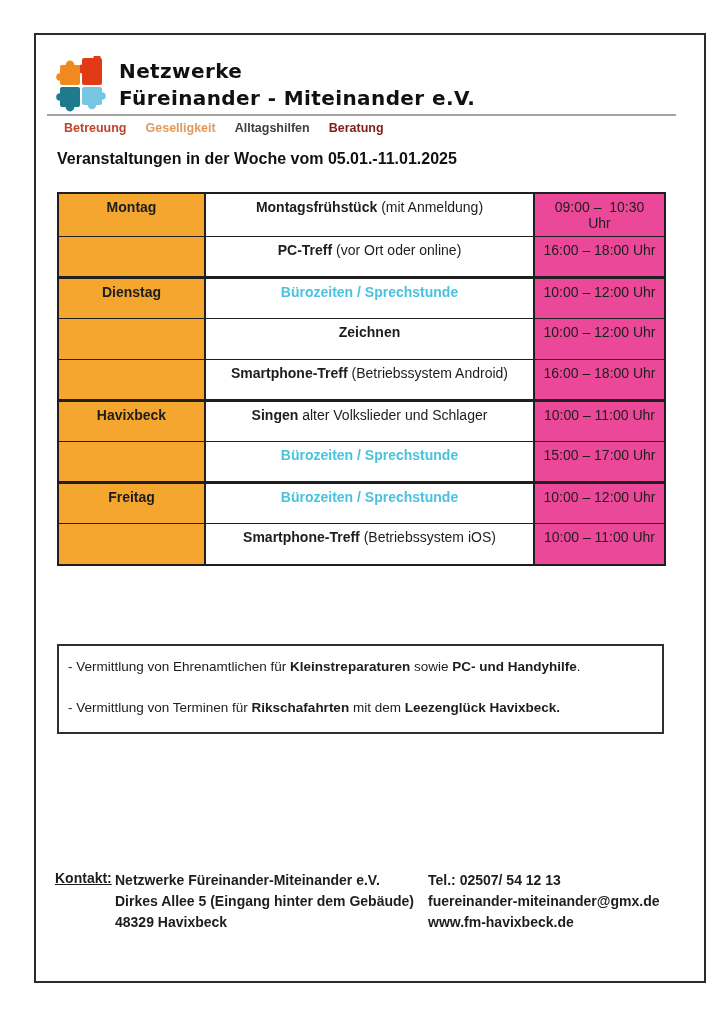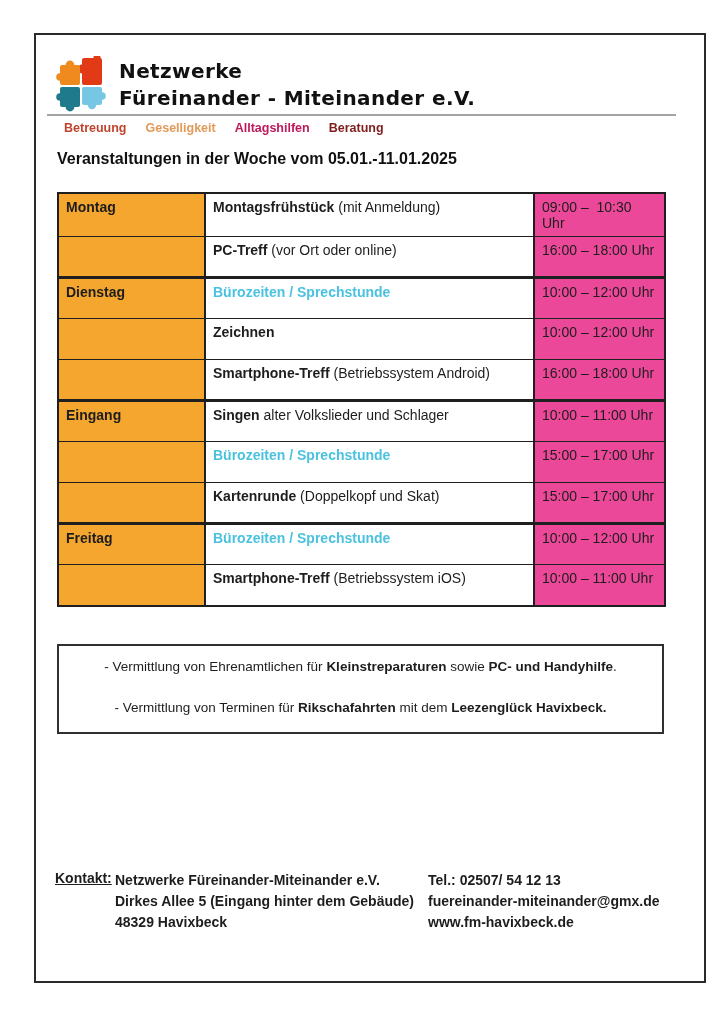--- a/index.html
+++ b/index.html
@@ -20,51 +20,51 @@
     font-weight:bold; font-size:20px; line-height:27px; letter-spacing:0.4px;
     font-family:"DejaVu Sans", sans-serif; color:#111;
   }
   .rule { position:absolute; left:47px; top:114px; width:629px; height:2px; background:#a3a3a3; }
   .nav {
     position:absolute; left:64px; top:121px; display:flex; gap:19px;
     font-size:12.5px; font-weight:bold;
   }
   .nav-betreuung   { color:#c0442c; }
   .nav-geselligkeit{ color:#e39a58; }
-  .nav-alltagshilfen{ color:#be185d; }
+  .nav-alltagshilfen{ color:#404040; }
   .nav-beratung    { color:#7f1d1d; }
 
   .heading {
     position:absolute; left:57px; top:150px;
     font-size:16px; font-weight:bold; color:#111;
   }
 
   
   table.schedule {
     position:absolute; left:57px; top:192px; width:607px;
     border-collapse:collapse; table-layout:fixed;
     border:2px solid #1f1f1f;
   }
-  table.schedule tr { height:41px; }
+  table.schedule tr { height:41px;text-align:center; }
   table.schedule td {
     border:1px solid #1f1f1f; border-left-width:2px; border-right-width:2px;
     vertical-align:top; padding:5px 7px; font-size:14px; box-sizing:border-box;
     overflow:hidden;
   }
   tr.group td { border-top-width:3px; }
   .cell-day  { background:#f4a62e; font-weight:bold; }
   .cell-time { background:#ec4899; padding:5px 5px; white-space:pre-wrap; }
   .t-bold   { font-weight:bold; }
   .t-accent { font-weight:bold; color:#4ac2df; }
 
   
   .services {
     position:absolute; left:57px; top:644px; width:607px; height:90px;
     border:2px solid #303030; box-sizing:border-box;
-    padding:12px 9px; font-size:13.5px; line-height:17px;text-align:center;
+    padding:12px 9px; font-size:13.5px; line-height:17px;
   }
   .svc-line2 { margin-top:24px; }
   .services b { font-weight:bold; }
 
   
   .contact-label {
     position:absolute; left:55px; top:870px;
     font-size:14px; font-weight:bold; text-decoration:underline;
   }
   .contact-addr {
@@ -140,32 +140,27 @@
       <td class="cell-day"></td>
       <td class="cell-activity"><span class="t-bold">Zeichnen</span></td>
       <td class="cell-time">10:00 – 12:00 Uhr</td>
     </tr>
     <tr>
       <td class="cell-day"></td>
       <td class="cell-activity"><span class="t-bold">Smartphone-Treff</span><span> (Betriebssystem Android)</span></td>
       <td class="cell-time">16:00 – 18:00 Uhr</td>
     </tr>
     <tr class="group">
-      <td class="cell-day">Eingang</td>
+      <td class="cell-day">Havixbeck</td>
       <td class="cell-activity"><span class="t-bold">Singen</span><span> alter Volkslieder und Schlager</span></td>
       <td class="cell-time">10:00 – 11:00 Uhr</td>
     </tr>
     <tr>
       <td class="cell-day"></td>
       <td class="cell-activity"><span class="t-accent">Bürozeiten / Sprechstunde</span></td>
-      <td class="cell-time">15:00 – 17:00 Uhr</td>
-    </tr>
-    <tr>
-      <td class="cell-day"></td>
-      <td class="cell-activity"><span class="t-bold">Kartenrunde</span><span> (Doppelkopf und Skat)</span></td>
       <td class="cell-time">15:00 – 17:00 Uhr</td>
     </tr>
     <tr class="group">
       <td class="cell-day">Freitag</td>
       <td class="cell-activity"><span class="t-accent">Bürozeiten / Sprechstunde</span></td>
       <td class="cell-time">10:00 – 12:00 Uhr</td>
     </tr>
     <tr>
       <td class="cell-day"></td>
       <td class="cell-activity"><span class="t-bold">Smartphone-Treff</span><span> (Betriebssystem iOS)</span></td>

